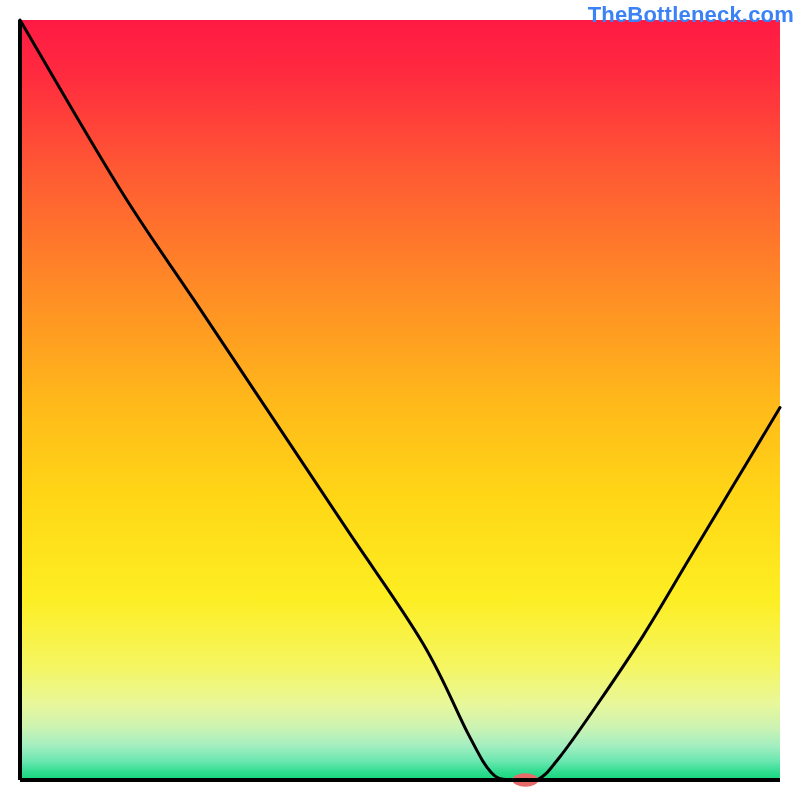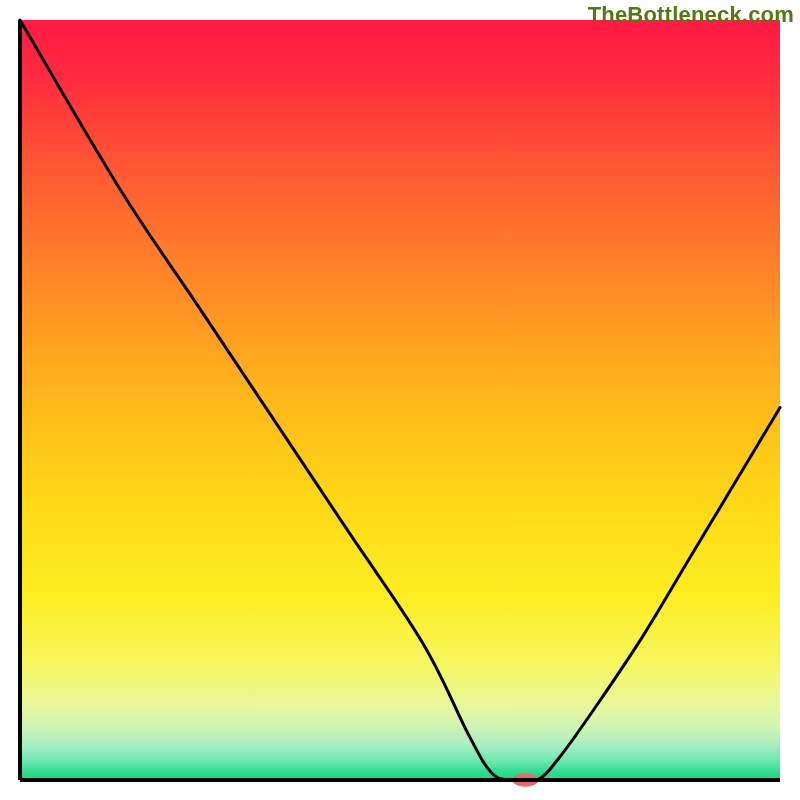--- a/index.html
+++ b/index.html
@@ -15,21 +15,21 @@
     width: 800px;
     height: 800px;
   }
   .watermark {
     position: absolute;
     top: 2px;
     right: 6px;
     font-family: Arial, Helvetica, sans-serif;
     font-size: 22px;
     font-weight: 600;
-    color: #4d7c0f;
+    color: #3b82f6;
     letter-spacing: 0.2px;
   }
   svg {
     display: block;
   }
 </style>
 </head>
 <body>
 
 <div class="chart-wrap">

